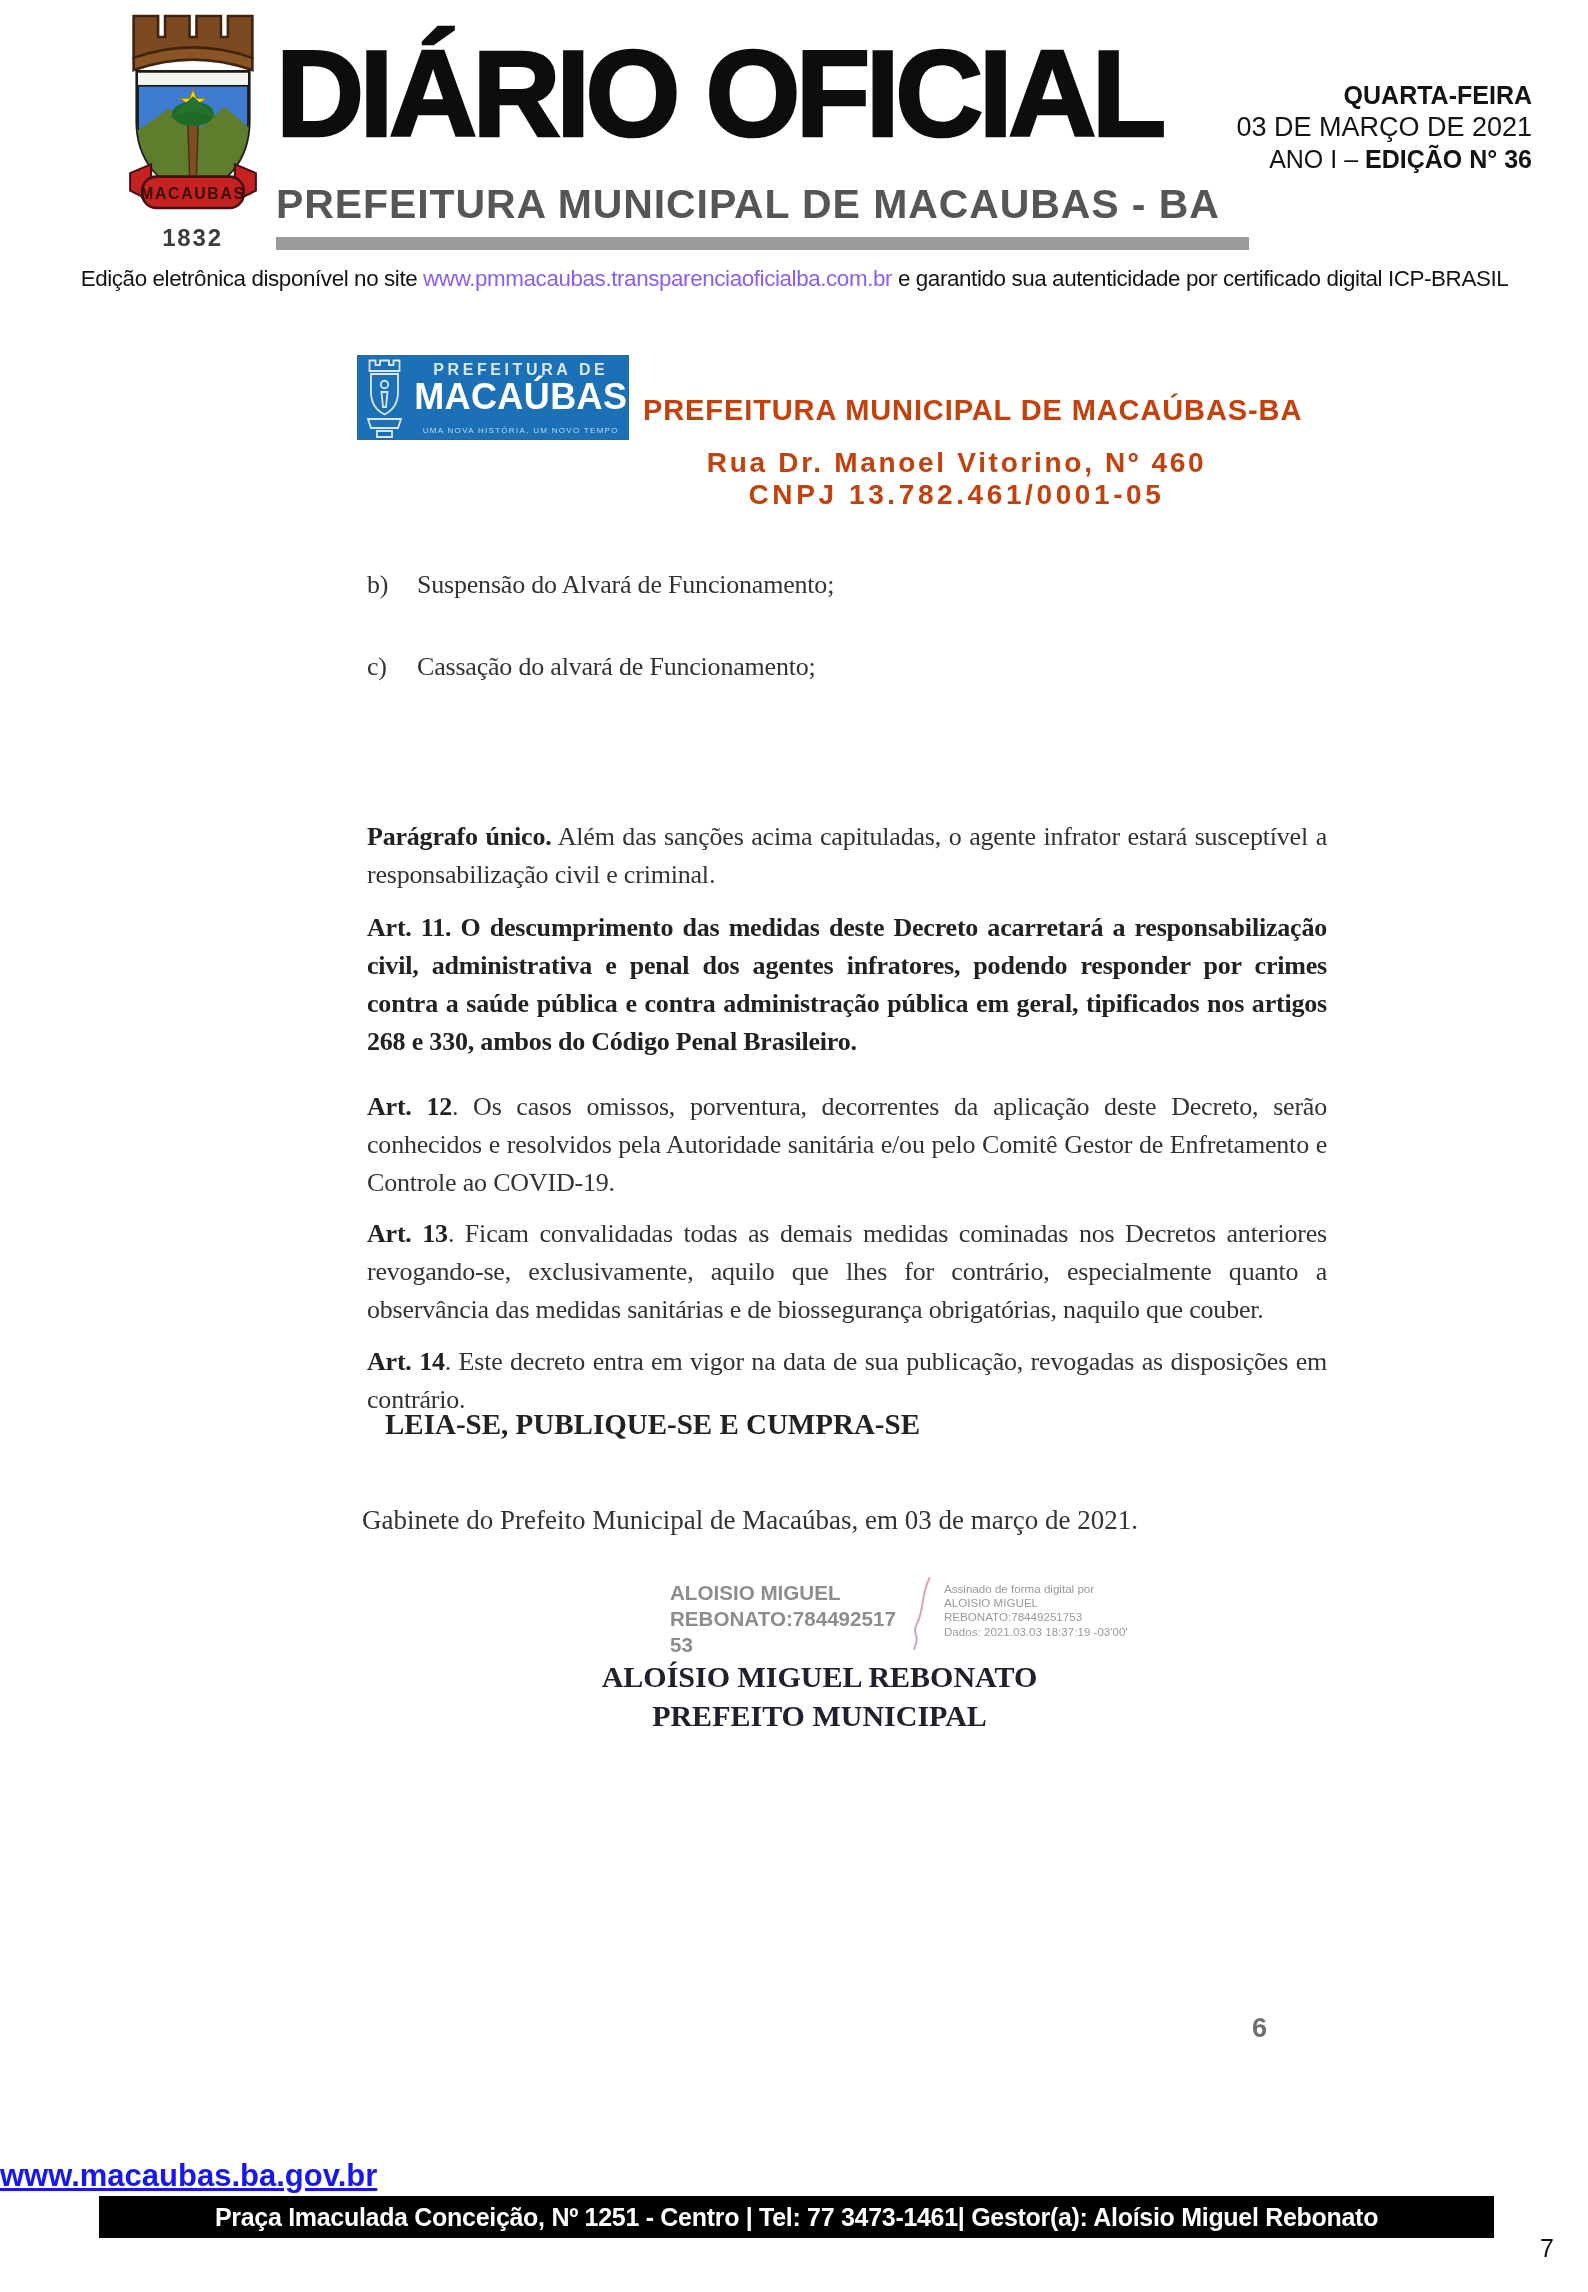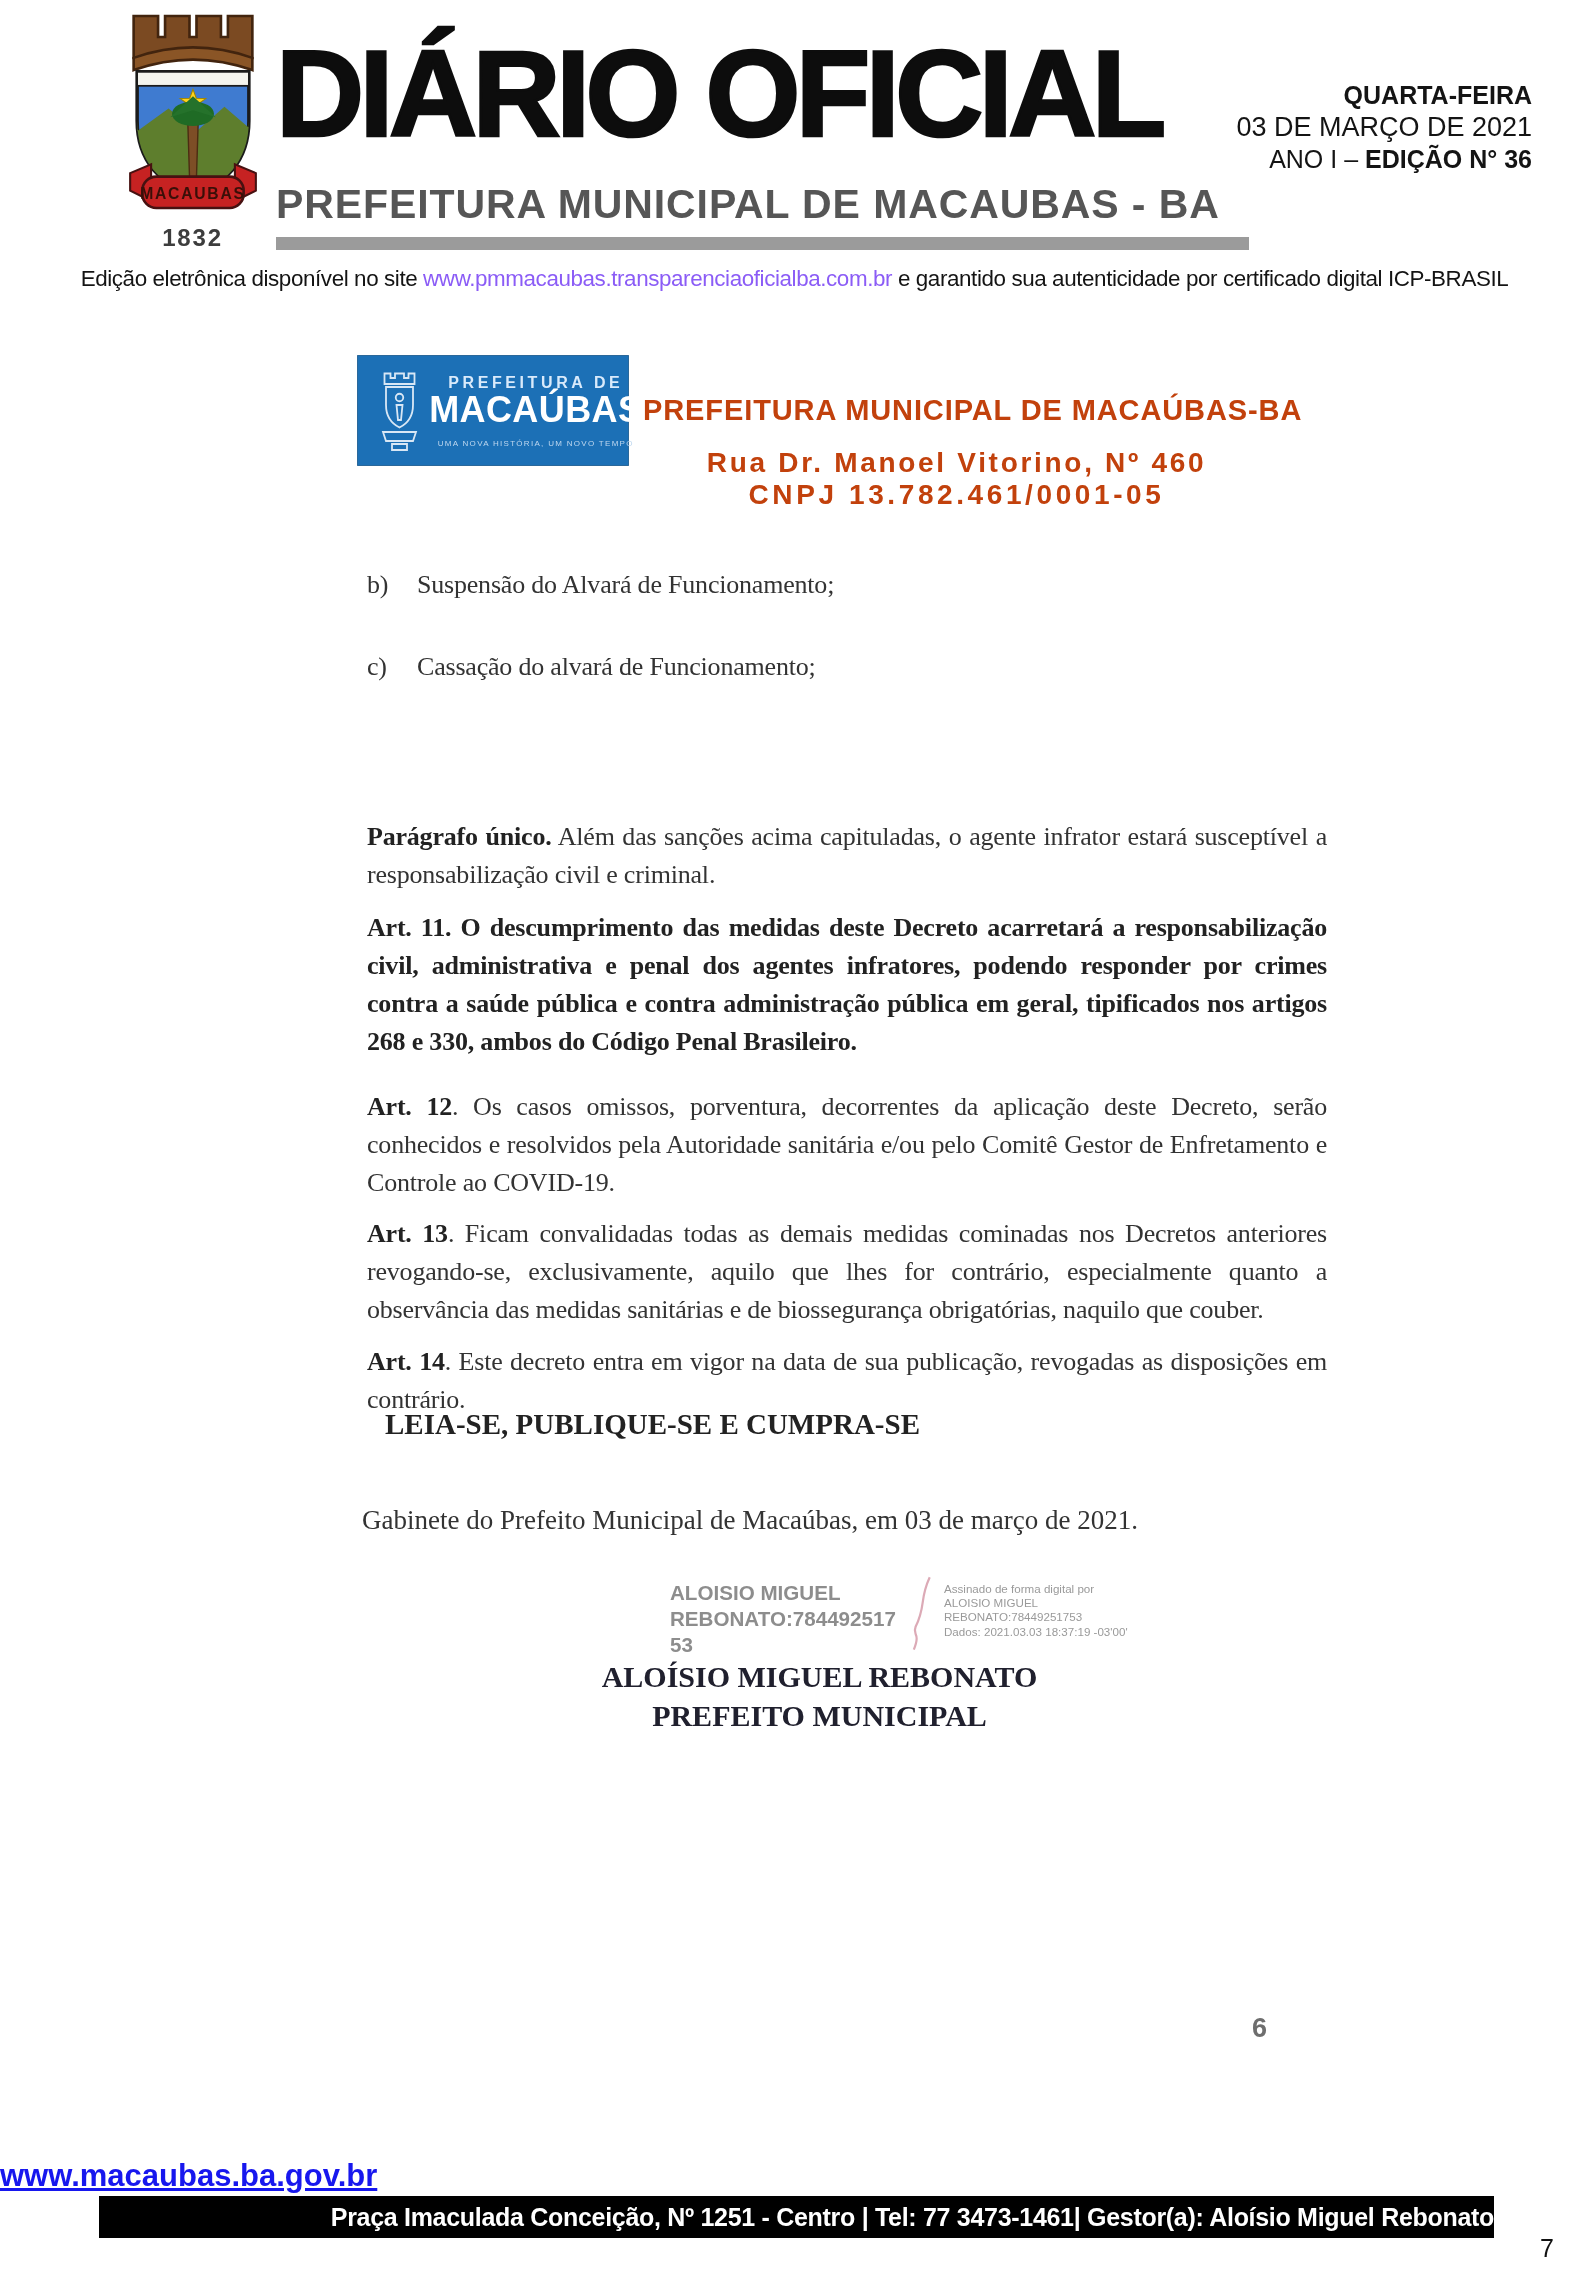--- a/index.html
+++ b/index.html
@@ -22,22 +22,22 @@
   .edition-weekday{font-weight:bold;font-size:25px;}
   .edition-date{font-size:27px;}
   .edition-line{font-size:25px;}
   .edition-line b{font-weight:bold;}
 
   .auth-line{position:absolute;top:266px;left:0;width:100%;text-align:center;
              font-size:22.4px;letter-spacing:-0.4px;color:#141414;}
   .auth-line a{color:#8b5cf6;cursor:pointer;}
 
   
-  .logo-box{position:absolute;left:358px;top:356px;width:270px;height:109px;background:#1c70b6;
-            display:flex;align-items:center;box-sizing:border-box;padding:0 19px;gap:7.2px;
+  .logo-box{position:absolute;left:358px;top:356px;width:270px;height:83px;background:#1c70b6;
+            display:flex;align-items:center;box-sizing:border-box;padding:0 4px;gap:7.2px;
             box-shadow:0 0 0 0.9px #15588f;}
   .logo-crest{flex:none;}
   .logo-text{flex:1;text-align:center;color:#fff;}
   .logo-line1{font-size:16px;font-weight:bold;letter-spacing:3.6px;color:#d9eafb;}
   .logo-line2{font-size:36px;line-height:36px;font-weight:bold;letter-spacing:0.4px;color:#ffffff;}
   .logo-tagline{font-size:8px;color:#bed7ef;letter-spacing:1.3px;margin-top:11px;white-space:nowrap;}
 
   .org-block{position:absolute;left:643px;top:394px;width:627px;text-align:center;
              font-weight:bold;color:#c2410c;}
   .org-name{font-size:29px;letter-spacing:0.9px;white-space:nowrap;}
@@ -71,21 +71,21 @@
             font-family:"Liberation Serif",serif;font-weight:bold;font-size:30px;color:#20202e;}
   .sig-title{position:absolute;left:367px;width:905px;top:1699px;text-align:center;
              font-family:"Liberation Serif",serif;font-weight:bold;font-size:30px;color:#20202e;}
 
   .inner-page-num{position:absolute;left:1252px;top:2013px;font-weight:bold;font-size:27px;color:#6e6e6e;}
 
   
   .site-link{position:absolute;top:2158px;left:0;width:100%;display:block;
              font-weight:bold;font-size:31px;color:#1717ee;text-decoration:underline;cursor:pointer;}
   .address-bar{position:absolute;left:99px;top:2196px;width:1395px;height:42px;background:#000;
-               color:#fff;font-weight:bold;font-size:25px;line-height:42px;text-align:right;
+               color:#fff;font-weight:bold;font-size:25px;line-height:42px;text-align:center;
                letter-spacing:-0.3px;white-space:nowrap;overflow:hidden;}
   .page-num{position:absolute;left:1540px;top:2234px;font-size:25px;color:#111;}
 </style>
 </head>
 <body>
 
 <div class="page">
 
   <div class="crest">
     <svg viewBox="0 0 88 122">

